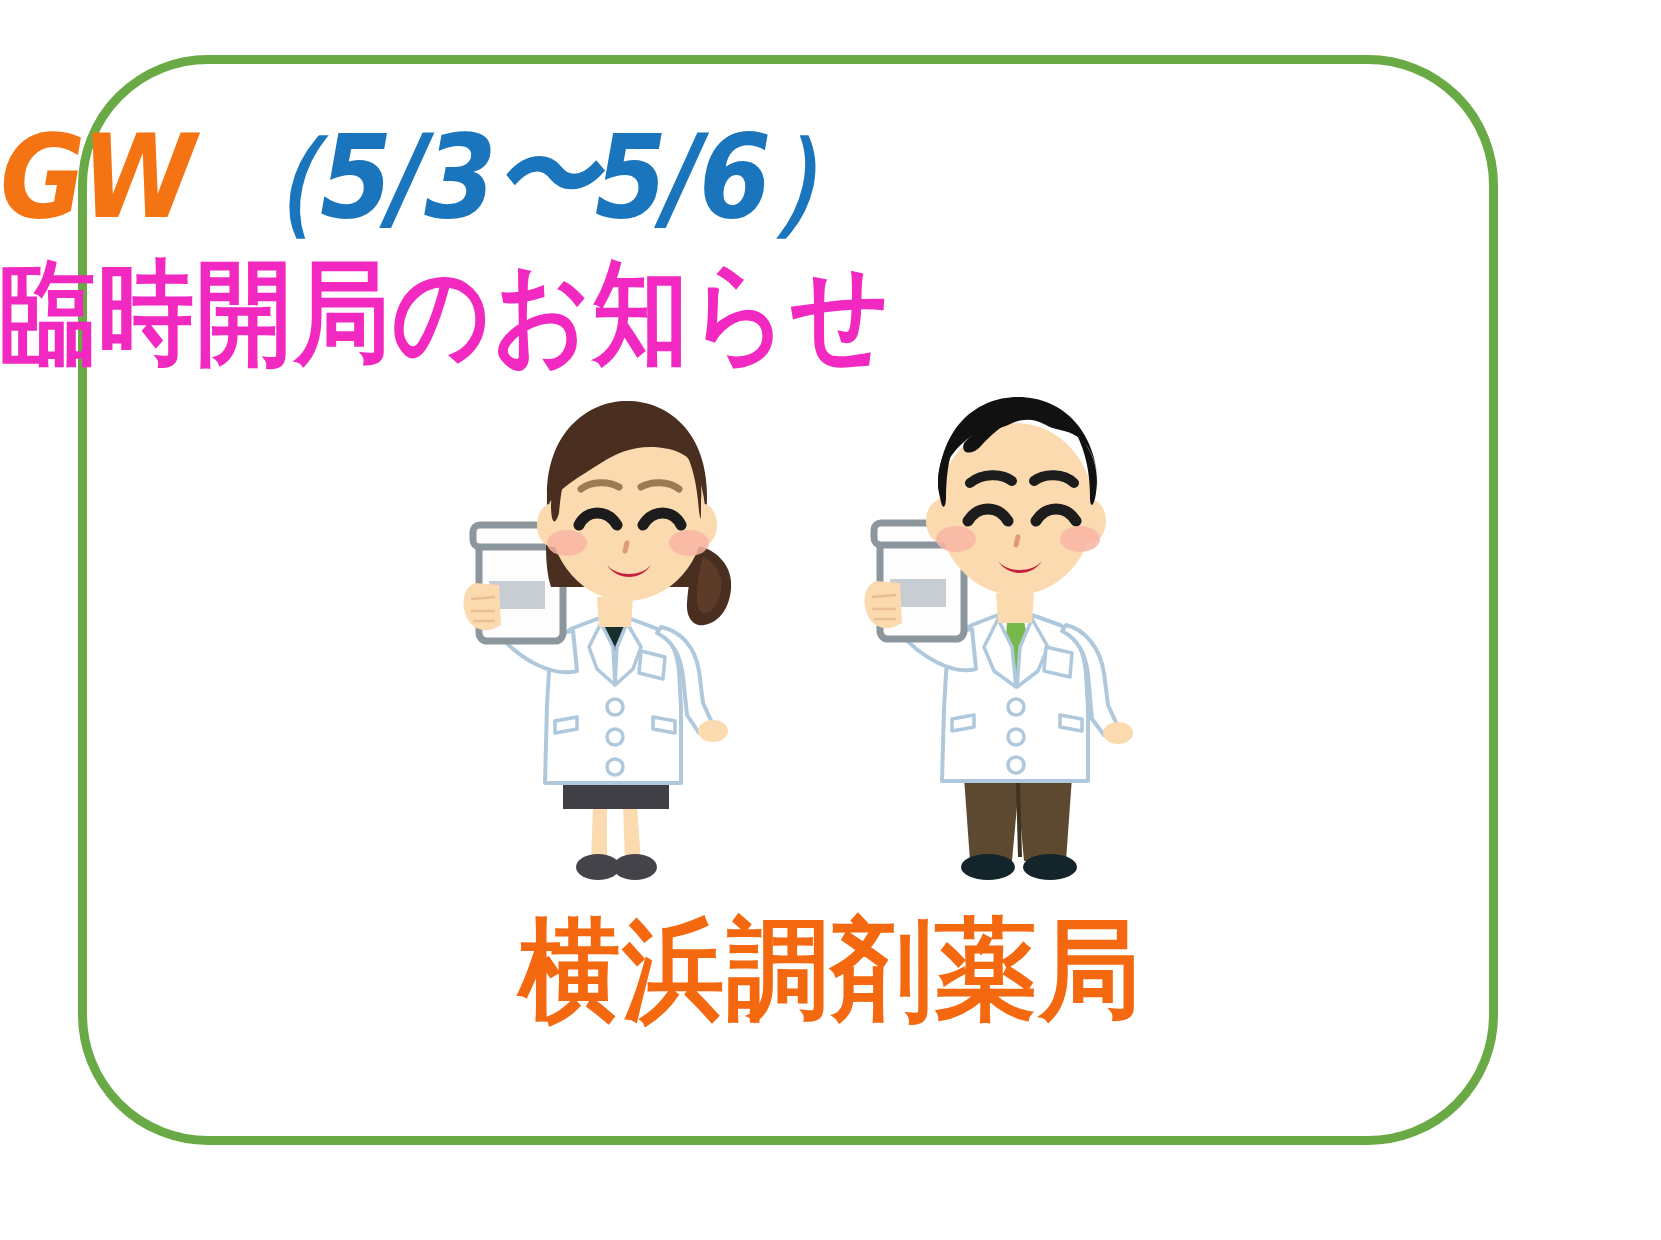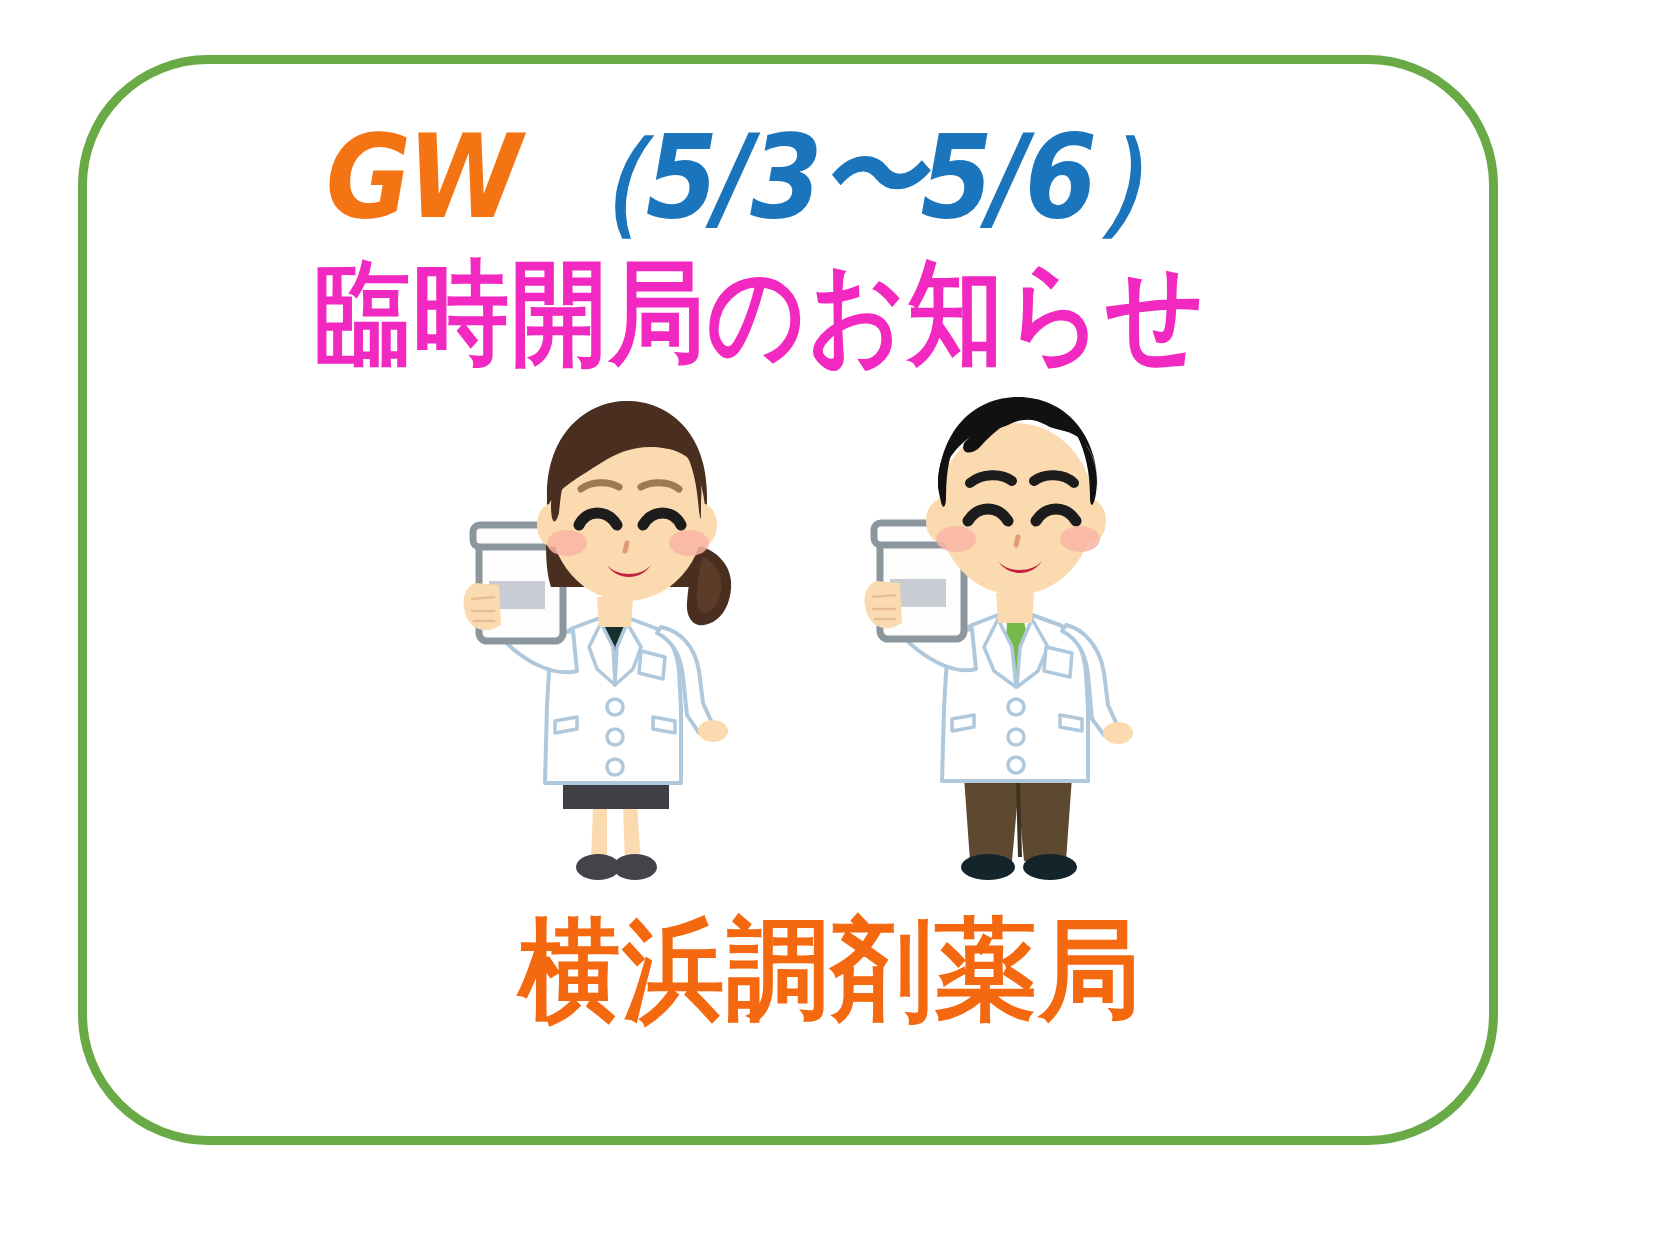--- a/index.html
+++ b/index.html
@@ -28,21 +28,21 @@
     box-sizing: border-box;
     background: transparent;
   }
 
   
   #headline {
     position: absolute;
     left: 0;
     top: 118px;
     width: 1521px;
-    text-align: center;
+    text-align: left;
     line-height: 1.0;
     user-select: none;
   }
   .line1 {
     font-size: 104px;
     font-weight: bold;
     letter-spacing: -2px;
     white-space: nowrap;
     transform: scaleY(1.12);
     transform-origin: center top;

